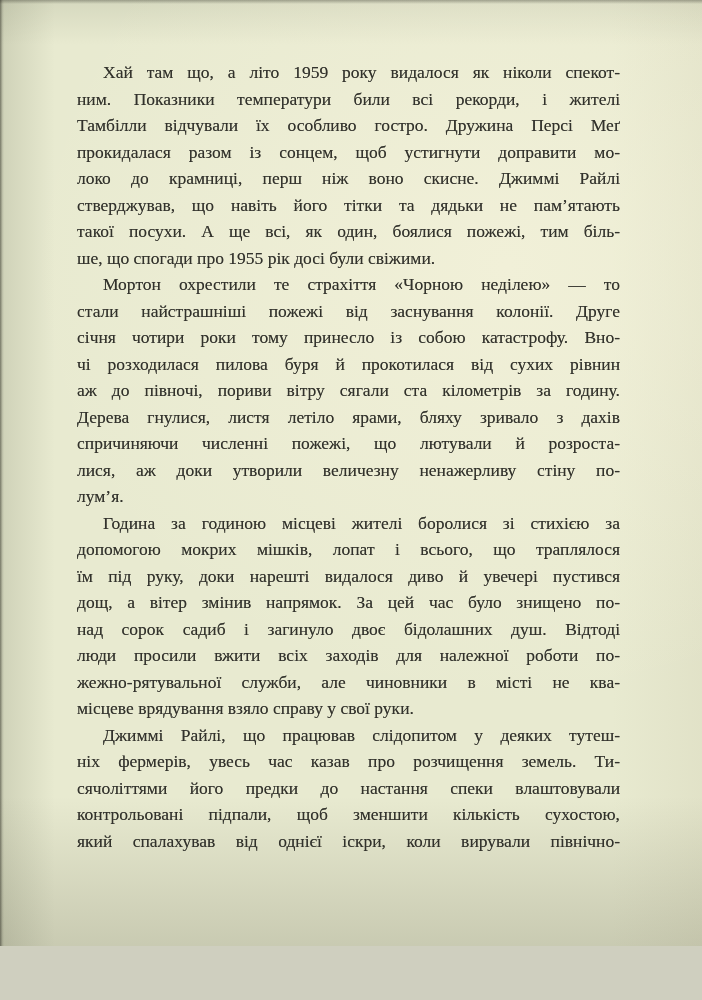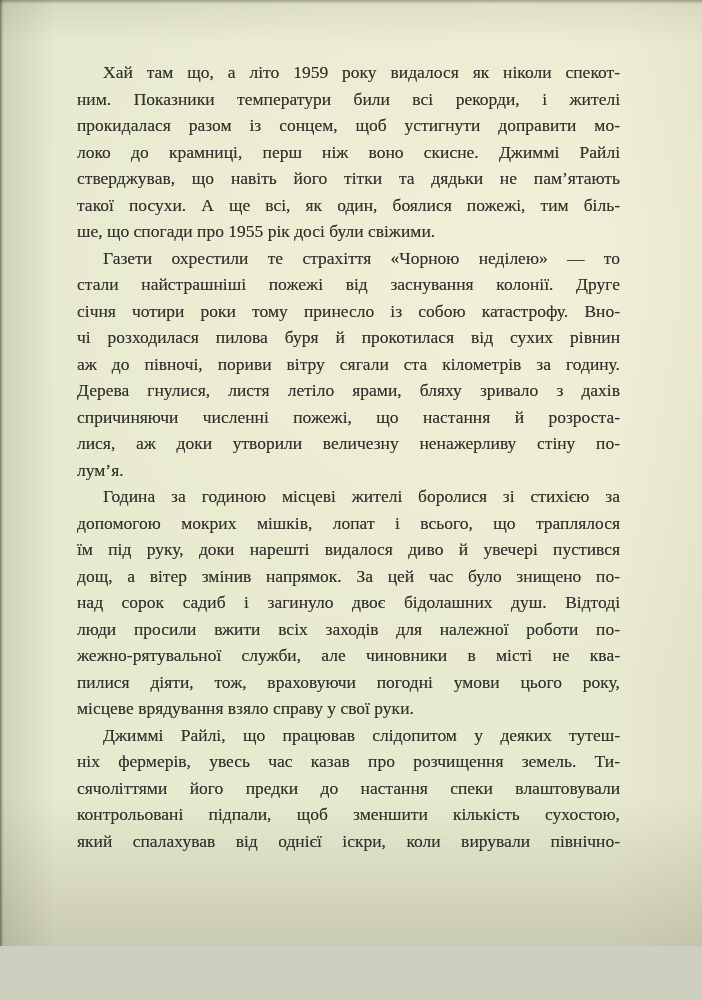--- a/index.html
+++ b/index.html
@@ -91,42 +91,42 @@
 </head>
 <body>
 
 <div class="page">
   <div class="edge-left"></div>
   <div class="edge-top"></div>
 
   <div class="body-text">
       <div class="line indent">Хай там що, а літо 1959 року видалося як ніколи спекот-</div>
       <div class="line">ним. Показники температури били всі рекорди, і жителі</div>
+      <div class="line">Тамбілли відчували їх особливо гостро. Дружина Персі Меґ</div>
       <div class="line">прокидалася разом із сонцем, щоб устигнути доправити мо-</div>
       <div class="line">локо до крамниці, перш ніж воно скисне. Джиммі Райлі</div>
       <div class="line">стверджував, що навіть його тітки та дядьки не пам’ятають</div>
       <div class="line">такої посухи. А ще всі, як один, боялися пожежі, тим біль-</div>
       <div class="line para-end">ше, що спогади про 1955 рік досі були свіжими.</div>
-      <div class="line indent">Газети охрестили те страхіття «Чорною неділею» — то</div>
+      <div class="line indent">Мортон охрестили те страхіття «Чорною неділею» — то</div>
       <div class="line">стали найстрашніші пожежі від заснування колонії. Друге</div>
       <div class="line">січня чотири роки тому принесло із собою катастрофу. Вно-</div>
       <div class="line">чі розходилася пилова буря й прокотилася від сухих рівнин</div>
       <div class="line">аж до півночі, пориви вітру сягали ста кілометрів за годину.</div>
       <div class="line">Дерева гнулися, листя летіло ярами, бляху зривало з дахів</div>
-      <div class="line">спричиняючи численні пожежі, що настання й розроста-</div>
+      <div class="line">спричиняючи численні пожежі, що лютували й розроста-</div>
       <div class="line">лися, аж доки утворили величезну ненажерливу стіну по-</div>
       <div class="line para-end">лум’я.</div>
       <div class="line indent">Година за годиною місцеві жителі боролися зі стихією за</div>
       <div class="line">допомогою мокрих мішків, лопат і всього, що траплялося</div>
       <div class="line">їм під руку, доки нарешті видалося диво й увечері пустився</div>
       <div class="line">дощ, а вітер змінив напрямок. За цей час було знищено по-</div>
       <div class="line">над сорок садиб і загинуло двоє бідолашних душ. Відтоді</div>
       <div class="line">люди просили вжити всіх заходів для належної роботи по-</div>
       <div class="line">жежно-рятувальної служби, але чиновники в місті не ква-</div>
-      <div class="line">пилися діяти, тож, враховуючи погодні умови цього року,</div>
       <div class="line para-end">місцеве врядування взяло справу у свої руки.</div>
       <div class="line indent">Джиммі Райлі, що працював слідопитом у деяких тутеш-</div>
       <div class="line">ніх фермерів, увесь час казав про розчищення земель. Ти-</div>
       <div class="line">сячоліттями його предки до настання спеки влаштовували</div>
       <div class="line">контрольовані підпали, щоб зменшити кількість сухостою,</div>
       <div class="line">який спалахував від однієї іскри, коли вирували північно-</div>
     </div>
 
   <div class="footer">
     <span class="author">Кейт Мортон</span><span class="title">ДОДОМУ</span><span class="sep">|</span><span class="pagenum">13</span>

